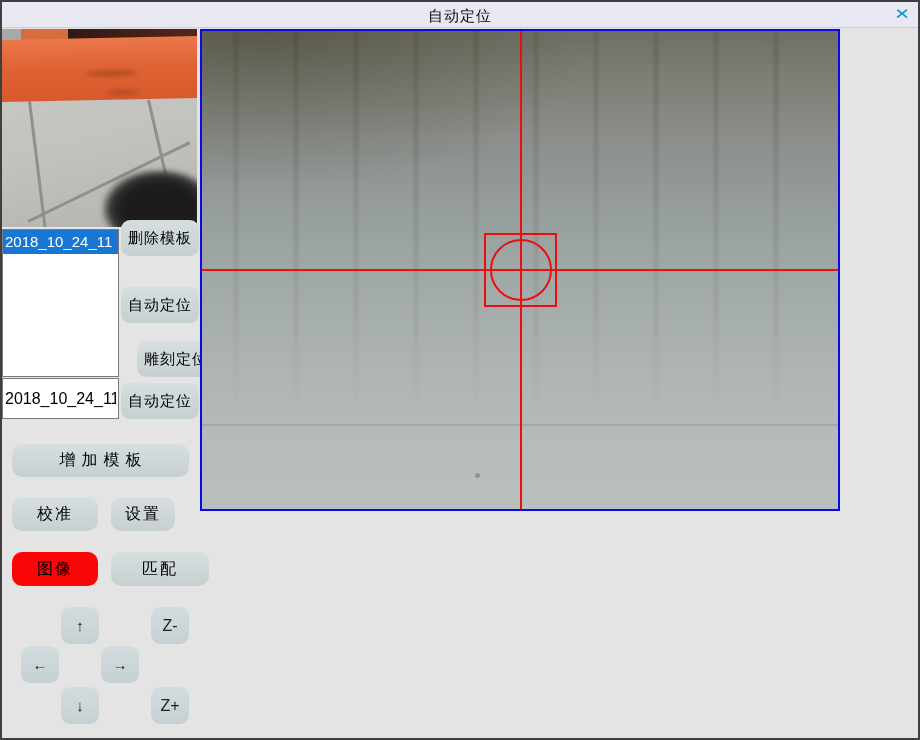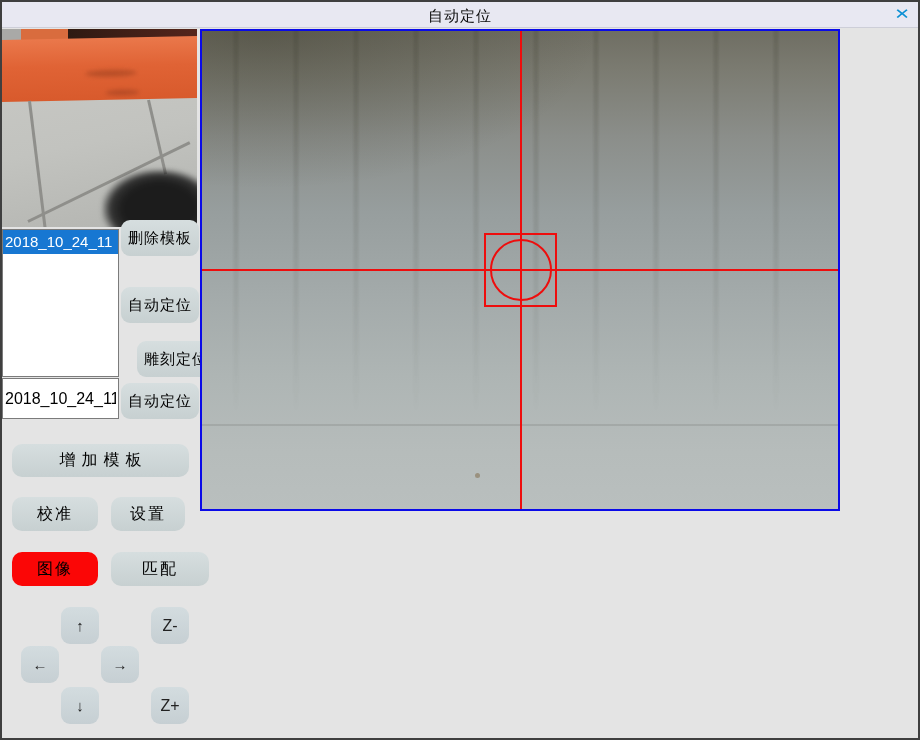--- a/index.html
+++ b/index.html
@@ -40,21 +40,21 @@
     font-family:inherit; font-size:16px; color:#000; padding:0 2px; }
 
   
   .btn { position:absolute; display:flex; align-items:center; justify-content:center; border:none; cursor:pointer;
     background:linear-gradient(#d6dedf,#c7d0d1); border-radius:9px; color:#000; font-family:inherit; }
   .tbtn { left:121px; width:78px; height:36px; font-size:15px; letter-spacing:1px; }
   .tbtn-delete { top:220px; } .tbtn-clear { top:287px; } .tbtn-engrave { top:341px;margin-left:16px; } .tbtn-add { top:383px; }
   .btn-wide { left:12px; top:444px; width:177px; height:33px; font-size:16px; letter-spacing:6px; padding-left:6px; border-radius:10px; }
   .btn-half { width:86px; height:34px; font-size:16px; letter-spacing:2px; border-radius:10px; }
   .btn-calibrate { left:12px; top:497px; }
-  .btn-settings { left:111px; top:497px; width:74px; }
+  .btn-settings { left:111px; top:497px; width:64px; }
   .btn-image { left:12px; top:552px; background:#fb0606; }
   .btn-match { left:111px; top:552px; width:98px; }
 
   
   .jog { width:38px; height:37px; border-radius:9px; font-size:15px; color:#222;
     background:linear-gradient(#d3dcdf,#c6cfd3); }
   .jog-up { left:61px; top:607px; } .jog-zminus { left:151px; top:607px; font-size:16px; }
   .jog-left { left:21px; top:646px; } .jog-right { left:101px; top:646px; }
   .jog-down { left:61px; top:687px; } .jog-zplus { left:151px; top:687px; font-size:16px; }
 

